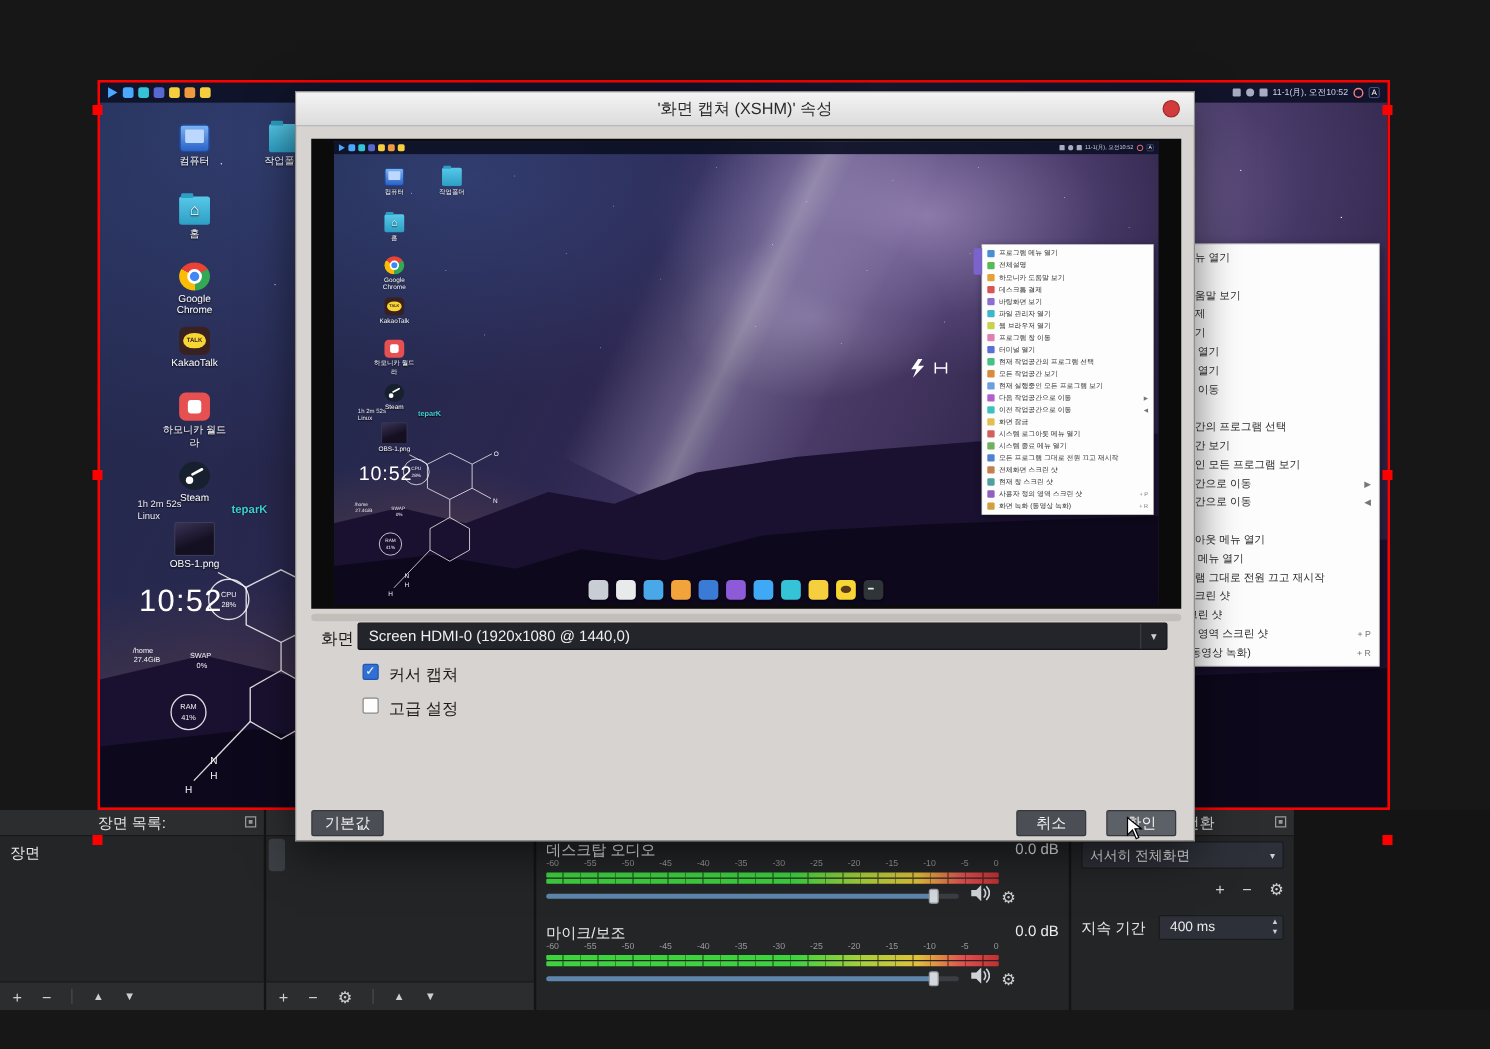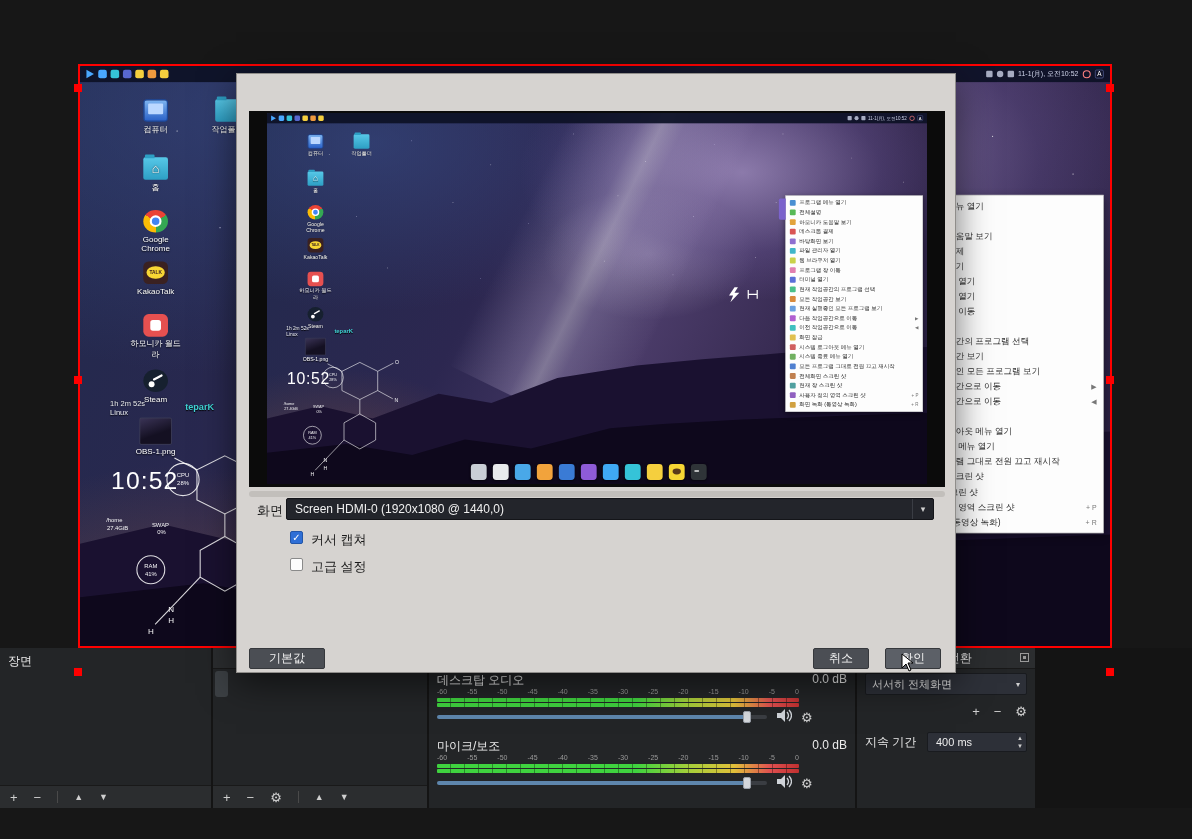--- a/index.html
+++ b/index.html
@@ -389,20 +389,24 @@
     <div class="handle" style="left:74px;top:60px"></div>
     <div class="handle" style="left:591px;top:60px"></div>
     <div class="handle" style="left:1106px;top:60px"></div>
     <div class="handle" style="left:74px;top:352px"></div>
     <div class="handle" style="left:1106px;top:352px"></div>
     <div class="handle" style="left:74px;top:644px"></div>
     <div class="handle" style="left:1106px;top:644px"></div>
   </div>
 
   <div class="dialog">
+    <div class="dlg-title">
+      <span>'화면 캡쳐 (XSHM)' 속성</span>
+      <span class="close-btn"></span>
+    </div>
     <div class="dlg-preview">
       <div id="dialog-desktop-host">
   <div class="desktop">
     <div class="wp"></div>
     <div class="wp-band"></div>
     <div class="stars"></div>
     <div class="mtn1"></div>
     <div class="mtn2"></div>
 
     <div class="taskbar">
@@ -637,30 +641,34 @@
     </div>
 
     <div class="chk on" style="left:53px;top:457px">
       <span>✓</span>
     </div>
     <div class="dlg-label" style="left:74px;top:457px">커서 캡쳐</div>
 
     <div class="chk off" style="left:53px;top:484px"></div>
     <div class="dlg-label" style="left:74px;top:484px">고급 설정</div>
 
-    <div class="dlg-btn" style="left:12px;top:574px;width:76px">기본값</div>
+    <div class="dlg-btn" style="left:12px;top:574px;width:58px">기본값</div>
     <div class="dlg-btn" style="left:576px;top:574px;width:56px">취소</div>
     <div class="dlg-btn ok" style="left:648px;top:574px;width:56px">확인</div>
     <svg class="cursor" width="13" height="19" viewBox="0 0 13 19">
       <polygon points="1,1 1,15 5,11 8,18 10,17 7,10 12,10" fill="#fff" stroke="#000" stroke-width="1"></polygon>
     </svg>
   </div>
 
   <div class="docks">
     <div class="dock d-scenes">
+      <div class="dock-header">
+        <span>장면 목록:</span>
+        <span class="pin"></span>
+      </div>
       <div class="dock-body">
           <div class="scene-item">장면</div>
         </div>
       <div class="dock-toolbar">
         <span>+</span>
         <span>−</span>
         <span class="tb-sep"></span>
         <span style="font-size:9px">▲</span>
         <span style="font-size:9px">▼</span>
       </div>

